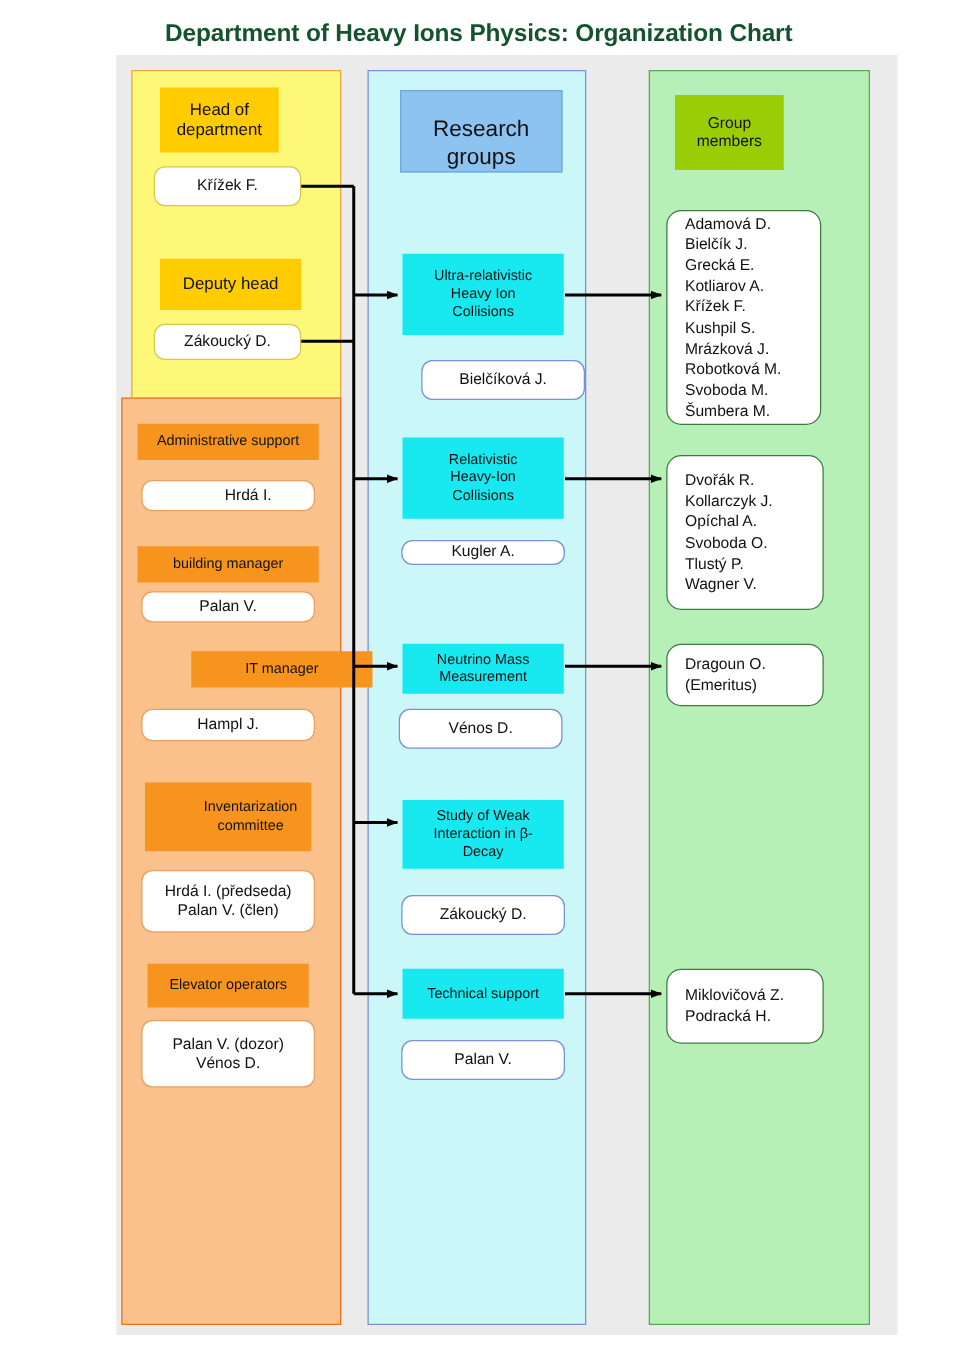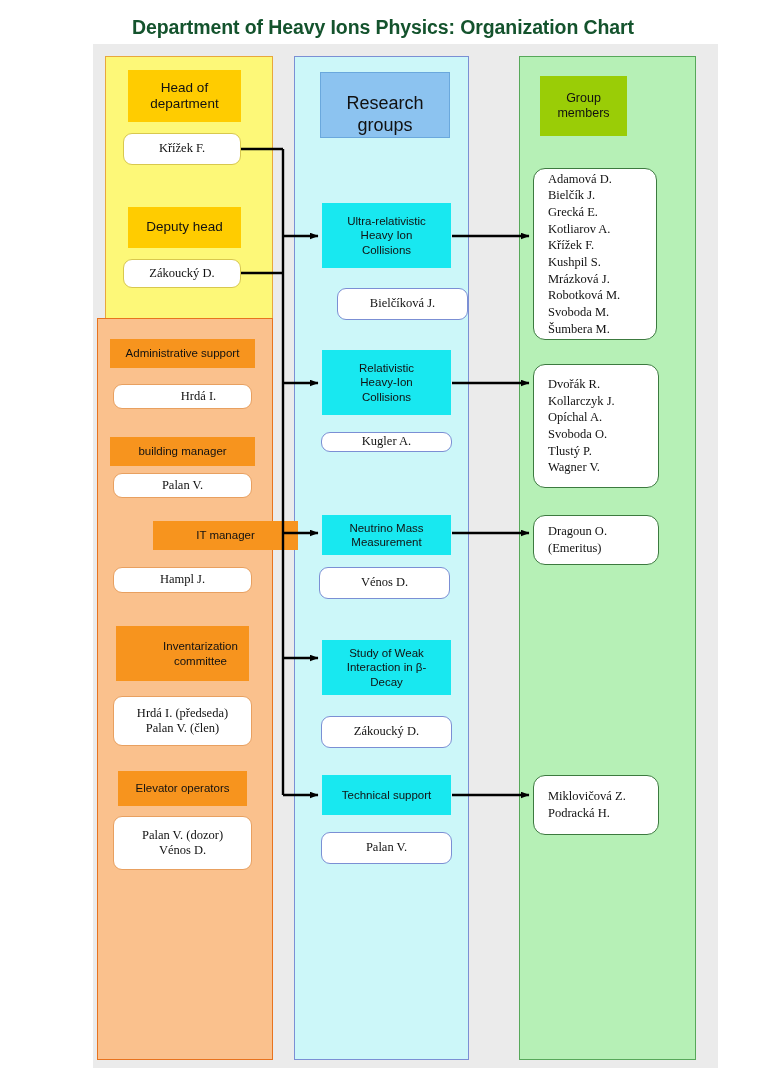--- a/index.html
+++ b/index.html
@@ -126,21 +126,20 @@
   .hdr-olive {
     background: #9acd06;
     font-size: 12.5px;
   }
 
   
   .person {
     background: #ffffff;
     border-radius: 9px;
     font-size: 12.5px;
-    font-family: Liberation Serif, serif;
   }
   .person-yellow { border: 1.2px solid #d8c84e; }
   .person-orange { border: 1.2px solid #e8a060; }
   .person-cyan   { border: 1.2px solid #7b8fd4; }
   .person-green  {
     border: 1.4px solid #3c7a3f;
     border-radius: 12px;
     justify-content: flex-start;
     text-align: left;
     padding-left: 14px;
@@ -167,21 +166,21 @@
     <span class="title-text">Department of Heavy Ions Physics: Organization Chart</span>
   </div>
 
   <div class="slide-backdrop"></div>
 
   <div class="column col-yellow"></div>
   <div class="column col-orange"></div>
   <div class="column col-cyan"></div>
   <div class="column col-green"></div>
 
-  <div class="node hdr-gold" style="left:128px; top:70px; width:113px; height:52px;">
+  <div class="node hdr-gold" style="left:128px; top:70px; width:95px; height:52px;">
     <span class="node-label">Head of
 department</span>
   </div>
   <div class="node person person-yellow" style="left:123px; top:133px; width:118px; height:32px;">
     <span class="node-label">Křížek F.</span>
   </div>
 
   <div class="node hdr-gold" style="left:128px; top:207px; width:113px; height:41px;">
     <span class="node-label">Deputy head</span>
   </div>

